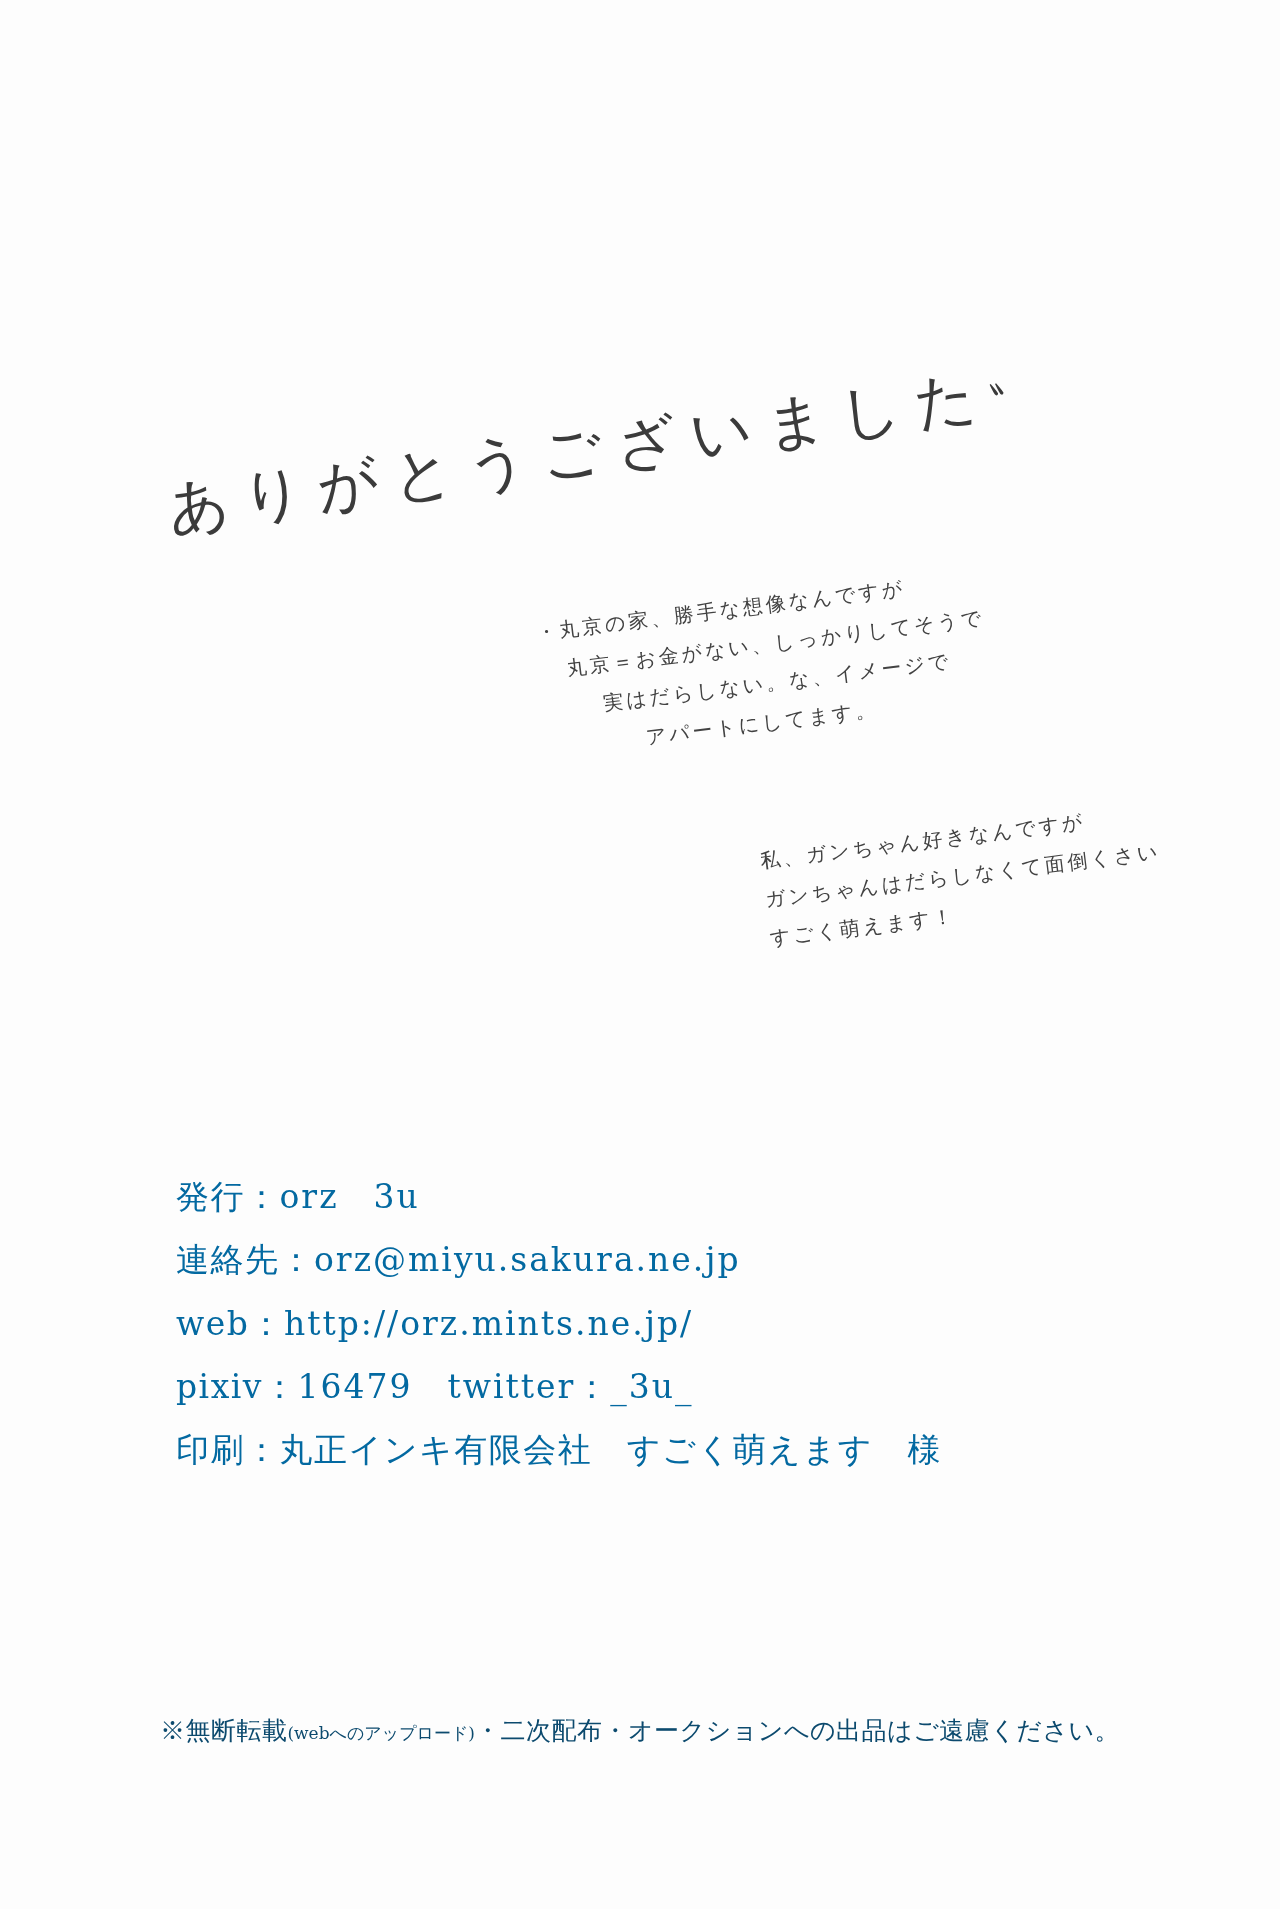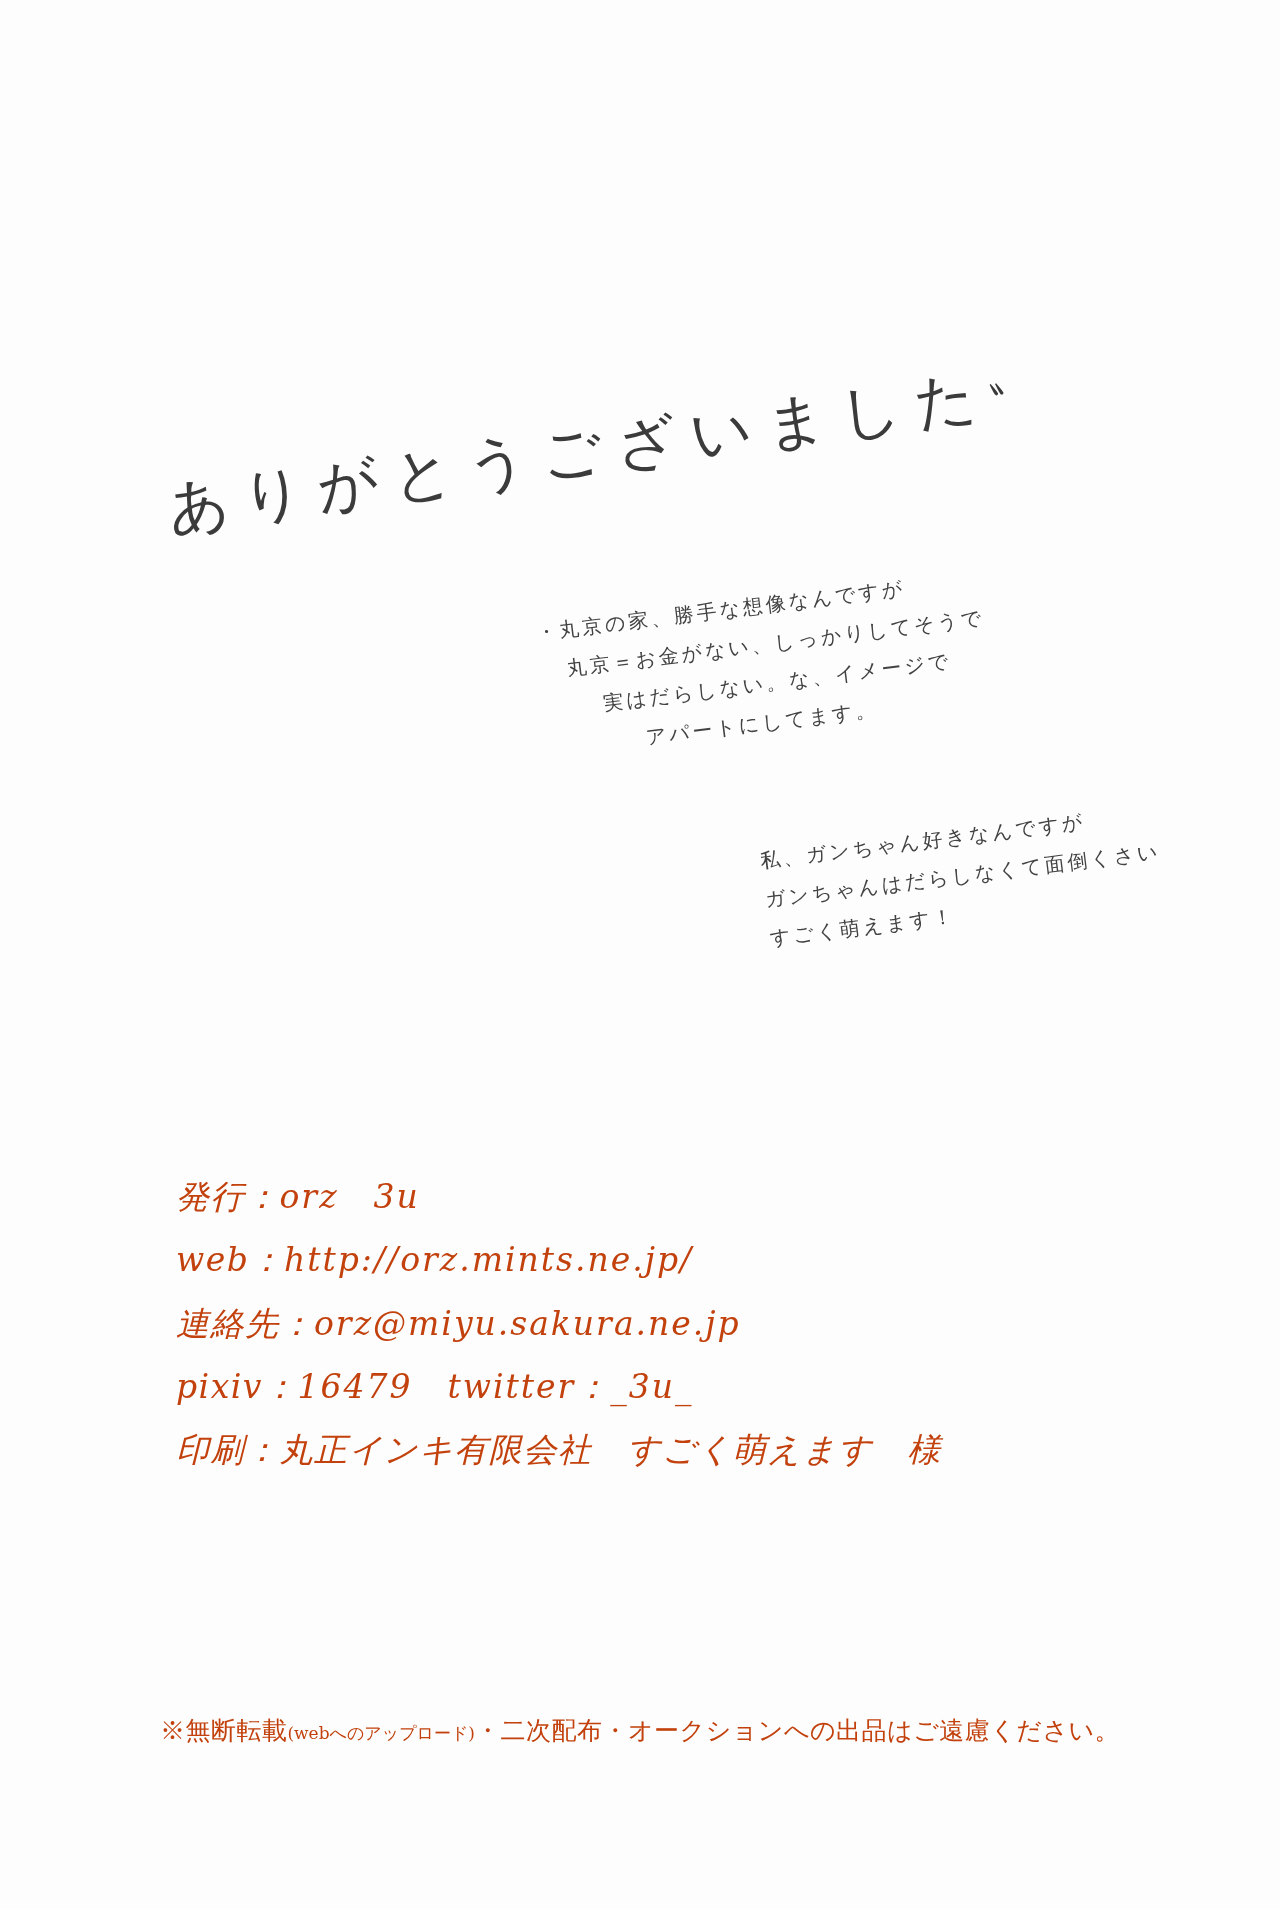--- a/index.html
+++ b/index.html
@@ -82,41 +82,40 @@
   #colophon {
     position: absolute;
     left: 176px;
     top: 1165px;
     width: 960px;
   }
   .colophon-row {
     font-family: "DejaVu Serif", serif;
     font-size: 33px;
     line-height: 1.92;
-    color: #c2410c;
+    color: #0369a1;
     letter-spacing: 1.5px;
     white-space: nowrap;
-    font-style: italic;
   }
   .colophon-row .mono {
     font-family: "DejaVu Serif", serif;
     letter-spacing: 2px;
   }
 
   
   #footer-notice {
     position: absolute;
     left: 0;
     right: 0;
     top: 1714px;
     text-align: center;
     font-family: "DejaVu Serif", serif;
     font-size: 25px;
     letter-spacing: .5px;
-    color: #c2410c;
+    color: #0c4a6e;
     white-space: nowrap;
   }
   #footer-notice .tiny {
     font-size: 17px;
     letter-spacing: 0;
   }
 </style>
 </head>
 <body>
 
@@ -137,24 +136,24 @@
     <div class="note-line">私、ガンちゃん好きなんですが</div>
     <div class="note-line l2">ガンちゃんはだらしなくて面倒くさい</div>
     <div class="note-line l3">すごく萌えます！</div>
   </div>
 
   <div id="colophon">
     <div class="colophon-row">
       <span>発行：</span><span class="mono">orz　3u</span>
     </div>
     <div class="colophon-row">
-      <span>web：</span><span class="mono">http://orz.mints.ne.jp/</span>
+      <span>連絡先：</span><span class="mono">orz@miyu.sakura.ne.jp</span>
     </div>
     <div class="colophon-row">
-      <span>連絡先：</span><span class="mono">orz@miyu.sakura.ne.jp</span>
+      <span>web：</span><span class="mono">http://orz.mints.ne.jp/</span>
     </div>
     <div class="colophon-row">
       <span>pixiv：</span><span class="mono">16479　twitter：_3u_</span>
     </div>
     <div class="colophon-row">
       <span>印刷：</span><span>丸正インキ有限会社　すごく萌えます　様</span>
     </div>
   </div>
 
   <div id="footer-notice">

